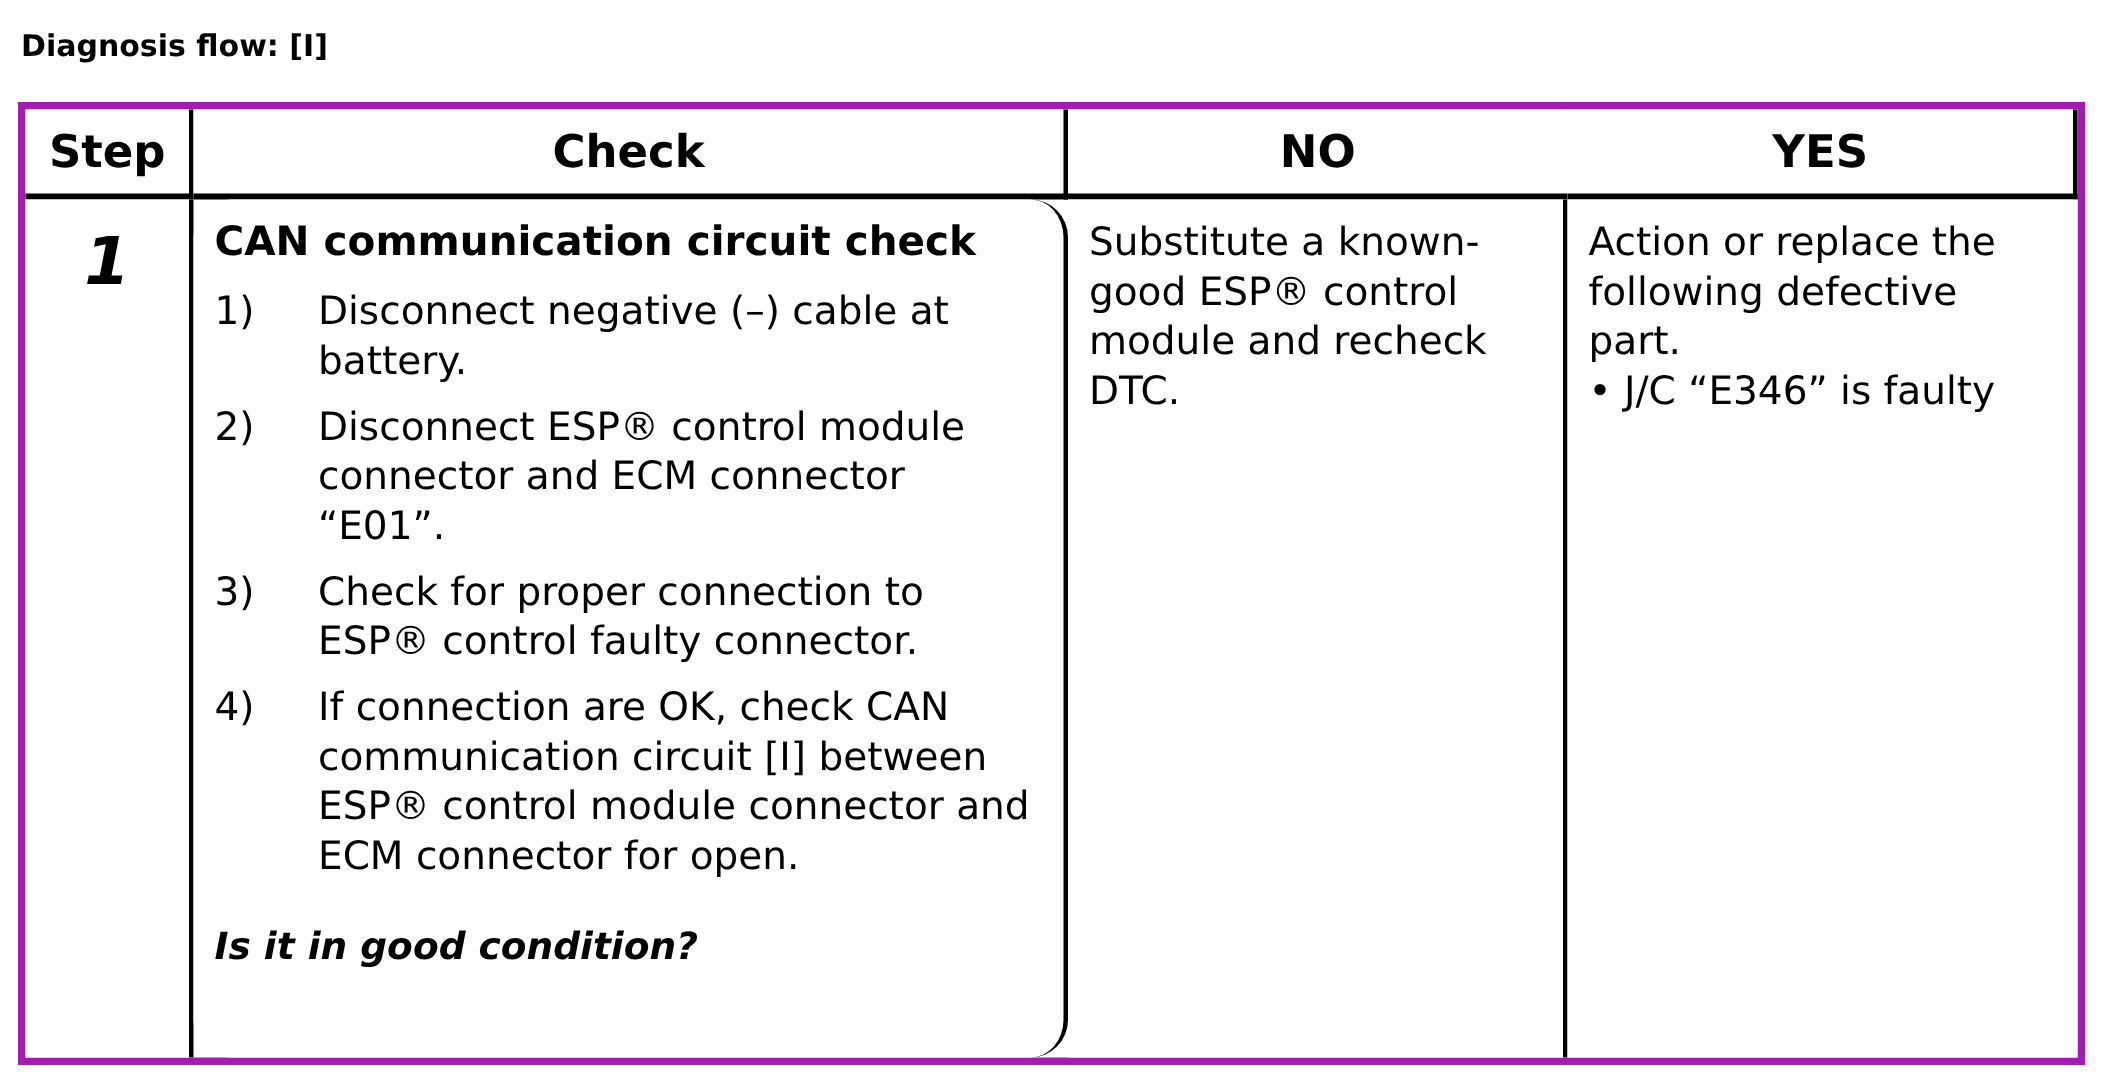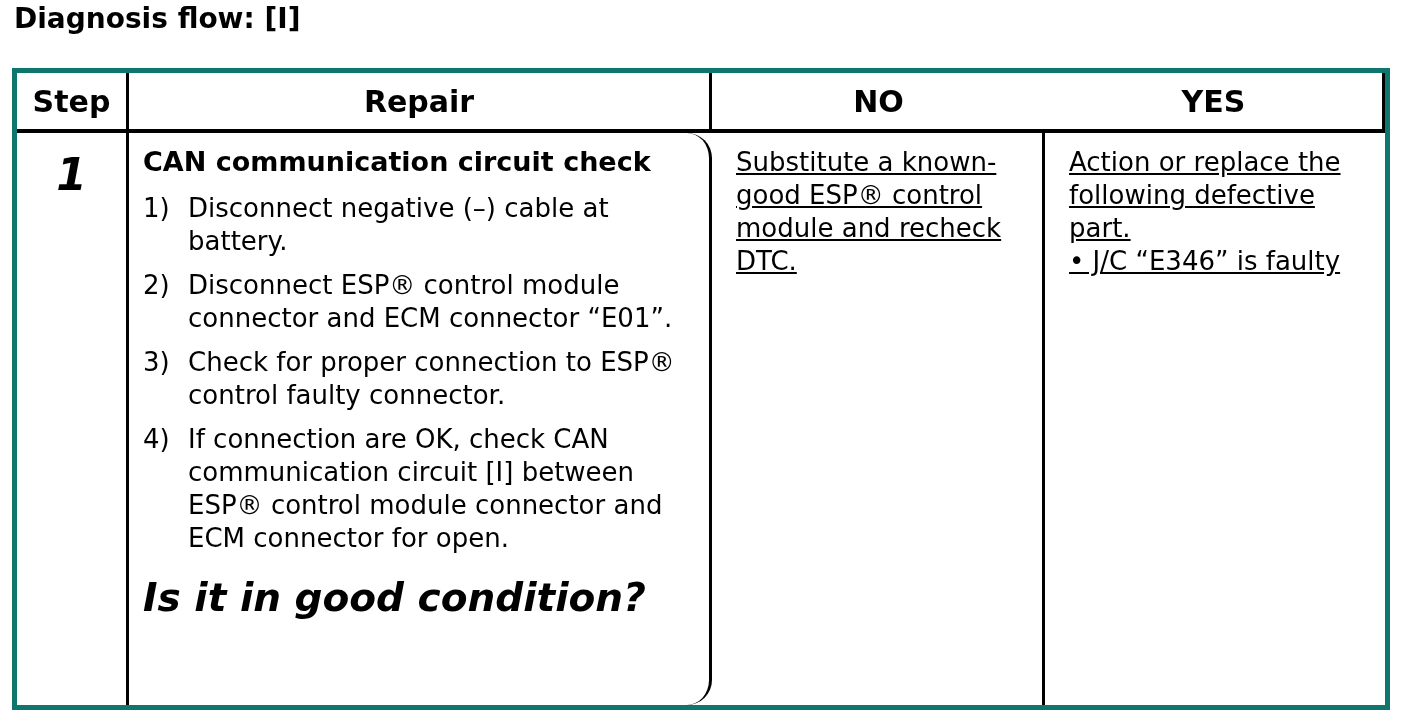--- a/index.html
+++ b/index.html
@@ -12,32 +12,32 @@
   .page {
     position: relative;
     width: 1408px;
     height: 726px;
     background: #ffffff;
     overflow: hidden;
   }
   .doc-title {
     position: absolute;
     left: 14px;
-    top: 2px;
-    font-size: 28px;
+    top: 18px;
+    font-size: 20px;
     font-weight: bold;
     letter-spacing: 0px;
   }
   .diag-table {
     position: absolute;
     left: 12px;
     top: 68px;
     width: 1368px;
     height: 632px;
-    border: 5px solid #0f766e;
+    border: 5px solid #a21caf;
     display: grid;
     grid-template-columns: 112px 583px 333px 1fr;
     grid-template-rows: 60px 1fr;
     background: #ffffff;
   }
   .cell {
     background: #ffffff;
     overflow: hidden;
   }
   .col-border { border-right: 3px solid #000000; }
@@ -70,48 +70,48 @@
   }
   .action-item {
     display: flex;
     margin: 0 0 11px 0;
   }
   .action-item .num {
     flex: 0 0 45px;
   }
   .action-item .txt {
     flex: 1 1 auto;
+    margin-left: 24px;
   }
   .action-question {
     margin-top: 26px;
-    font-size: 39px;
+    font-size: 25px;
     font-weight: bold;
     font-style: italic;
   }
   .result-cell {
-    padding: 13px 12px 10px 24px;
+    padding: 13px 12px 10px 14px;
     font-size: 26px;
     line-height: 33px;
-    text-decoration: underline;
   }
   .result-cell p {
     margin: 0;
   }
 </style>
 </head>
 <body>
 
 <div class="page">
 
   <div class="doc-title">Diagnosis flow: [I]</div>
 
   <div class="diag-table">
 
     <div class="cell header-cell col-border">Step</div>
-    <div class="cell header-cell col-border">Repair</div>
+    <div class="cell header-cell col-border">Check</div>
     <div class="cell header-cell">NO</div>
     <div class="cell header-cell col-border">YES</div>
 
     <div class="cell step-cell col-border">1</div>
 
     <div class="cell action-cell col-border">
       <div class="action-heading">CAN communication circuit check</div>
 
       <div class="action-item">
         <span class="num">1)</span>

